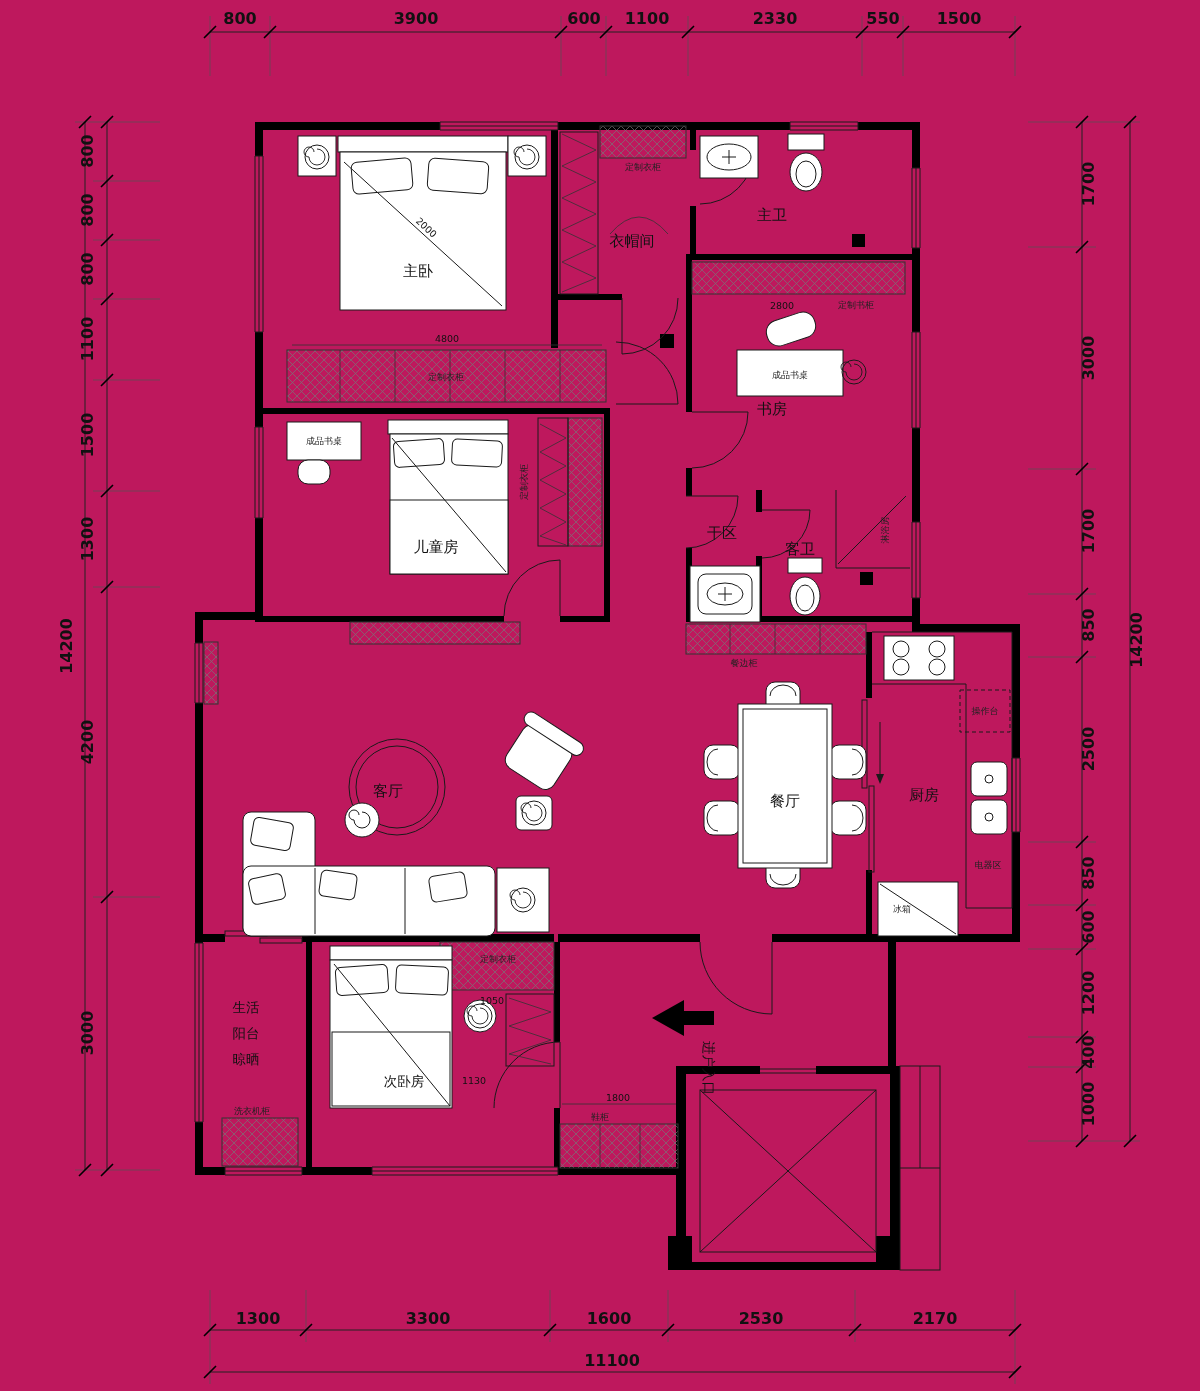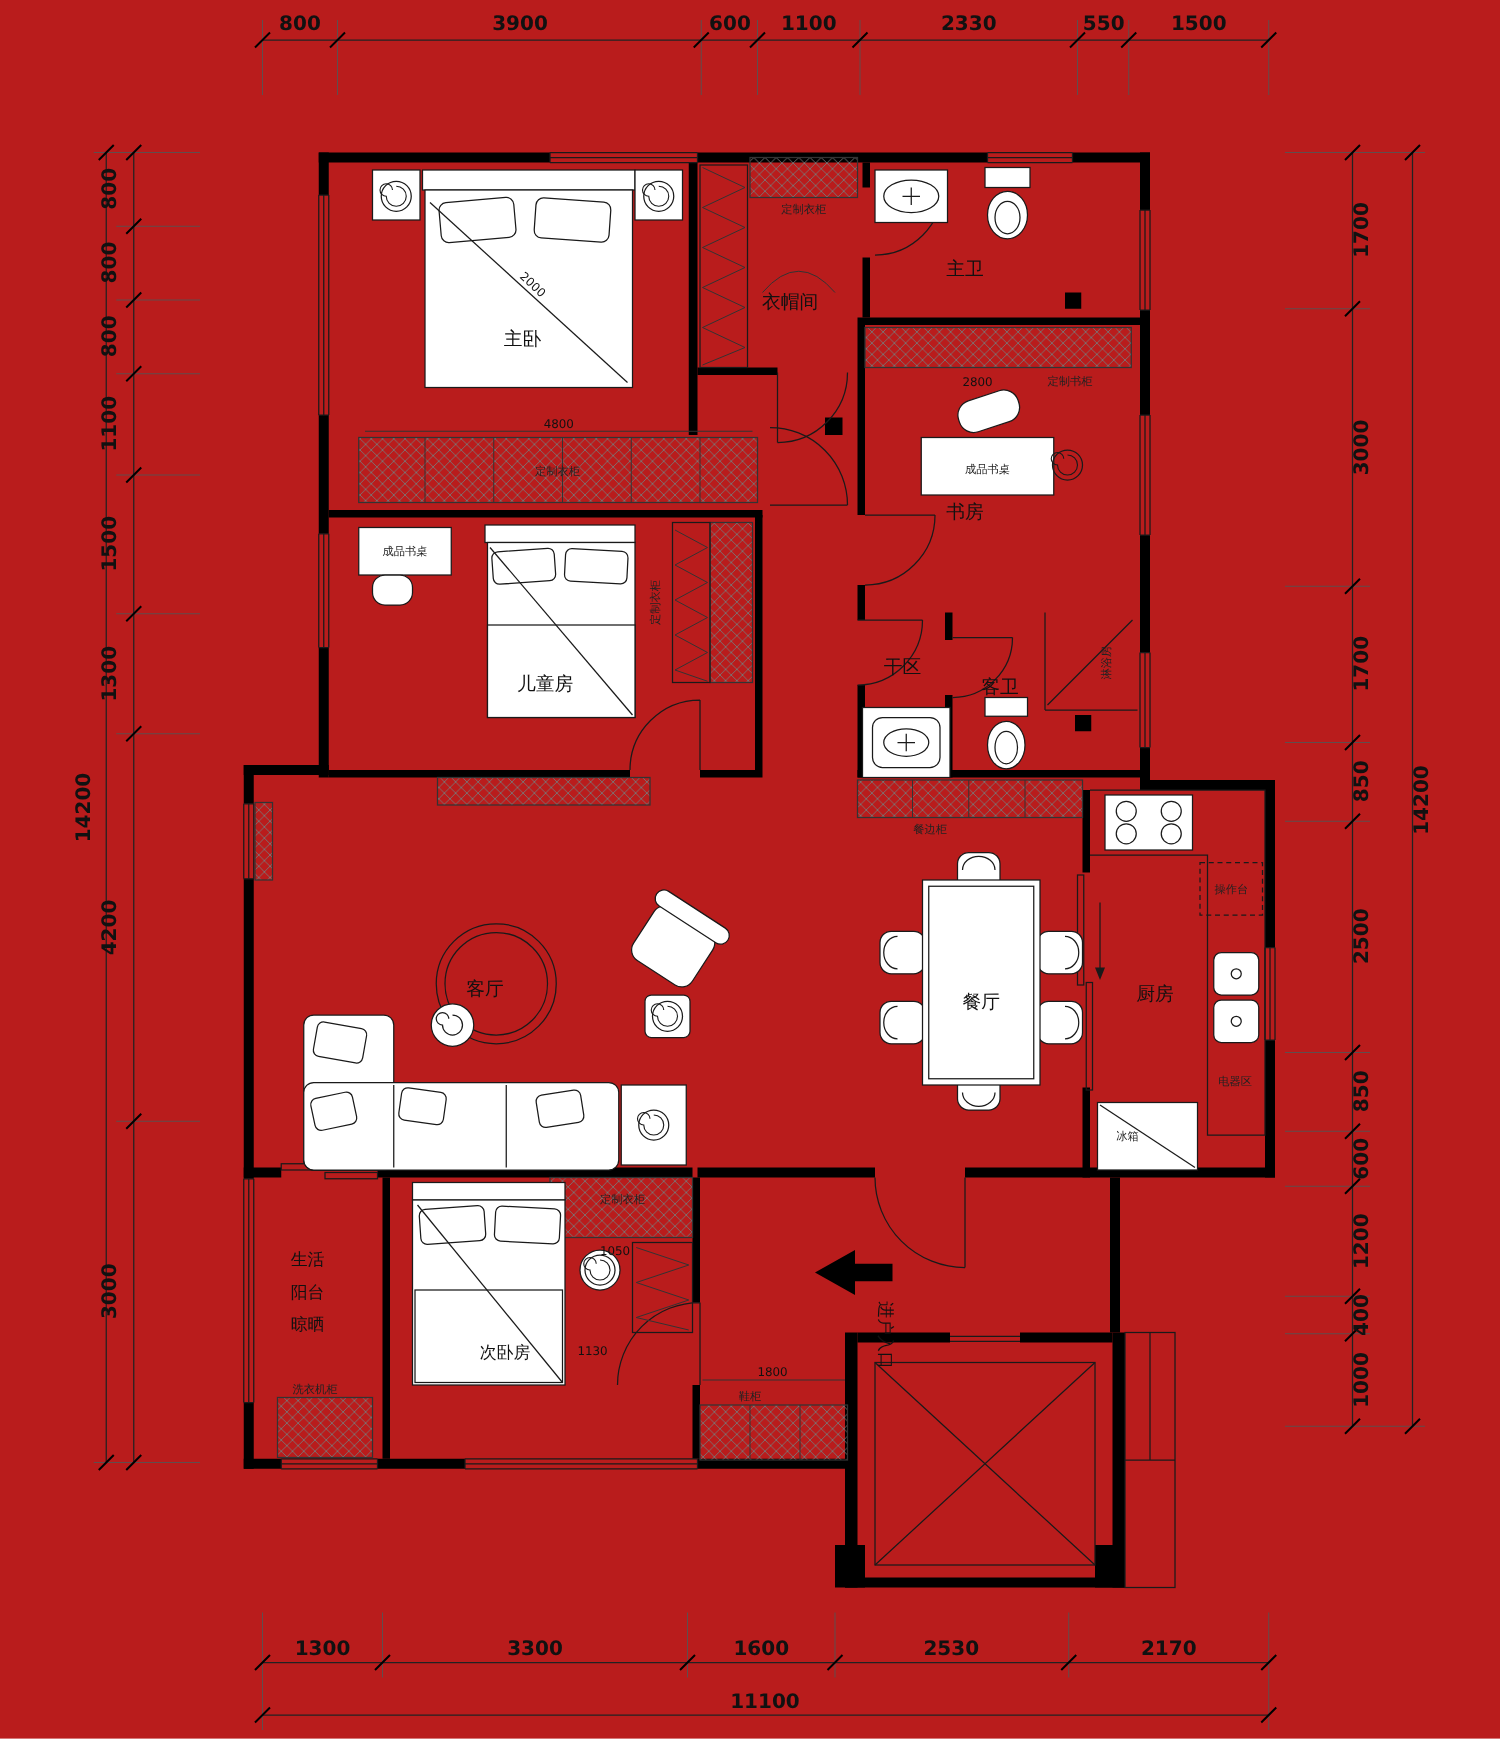--- a/index.html
+++ b/index.html
@@ -1,16 +1,16 @@
 <!DOCTYPE html>
 <html><head>
 <meta charset="utf-8">
 <style>
   html,body{margin:0;padding:0;background:#ffffff;}
-  .sheet{position:relative;width:1200px;height:1391px;background:#b91c1c;overflow:hidden;
+  .sheet{position:relative;width:1200px;height:1391px;background:#be185d;overflow:hidden;
          font-family:"DejaVu Sans","Liberation Sans",sans-serif;}
   svg{position:absolute;left:0;top:0;}
   svg text{font-family:"DejaVu Sans","Liberation Sans",sans-serif;}
   .dim{font-size:16px;font-weight:bold;fill:#111;text-anchor:middle;}
   .room{font-size:15px;fill:#111;text-anchor:middle;}
   .room2{font-size:13.5px;fill:#111;text-anchor:middle;}
   .tiny{font-size:9px;fill:#222;text-anchor:middle;}
   .idim{font-size:9.5px;fill:#111;text-anchor:middle;}
   .wl rect{fill:#000;}
   .thin{stroke:#1a1a1a;stroke-width:1;fill:none;}

